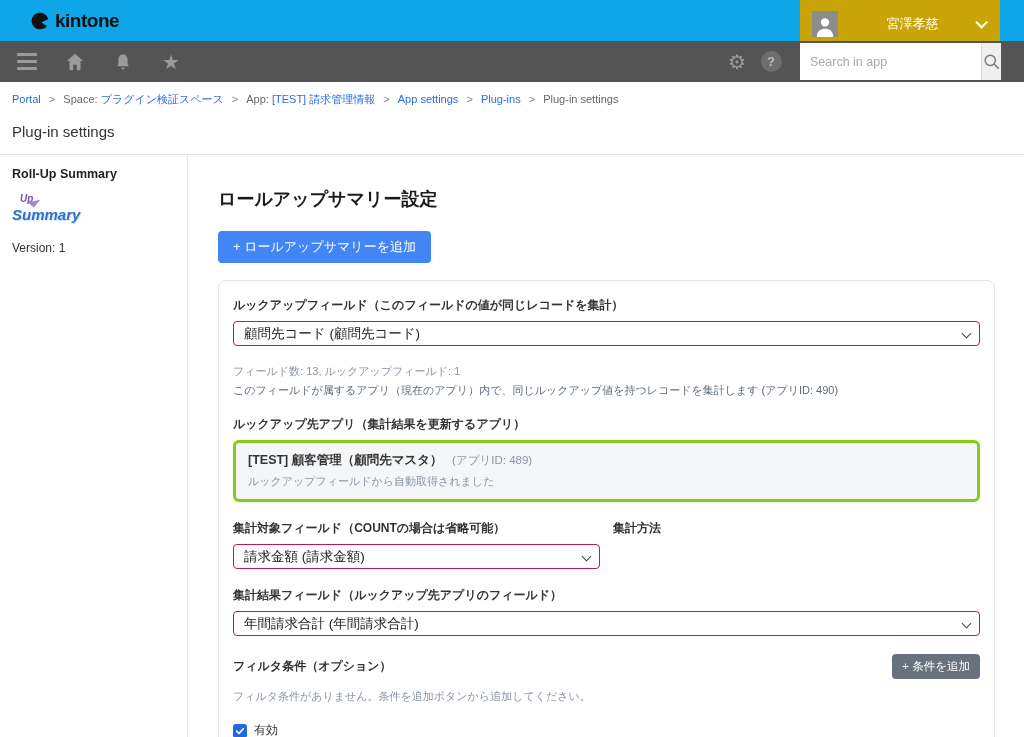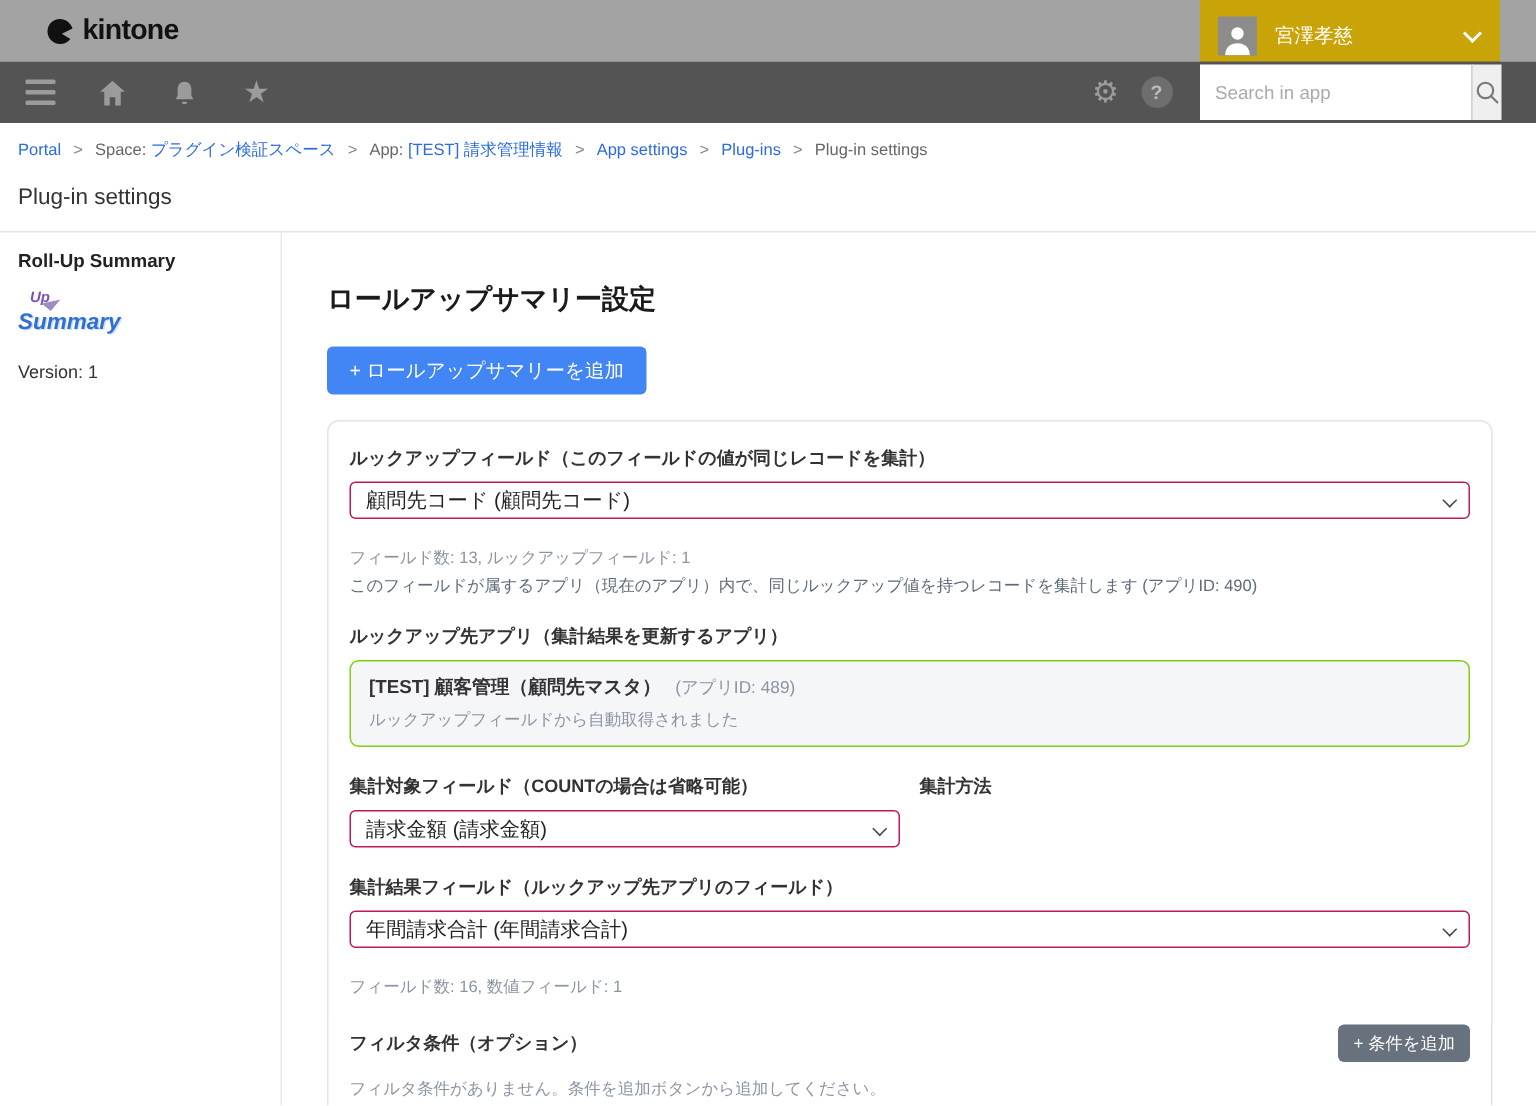--- a/index.html
+++ b/index.html
@@ -1,19 +1,19 @@
 <!DOCTYPE html>
 <html><head>
 <meta charset="utf-8">
 <style>
   * { margin: 0; padding: 0; box-sizing: border-box; }
   html, body { width: 1024px; height: 737px; background: #fff; font-family: "Liberation Sans", sans-serif; }
 
   
-  .app-header { position: relative; height: 41px; background: #a3a3a3; display: flex; align-items: center; }
+  .app-header { position: relative; height: 41px; background: #0ea5e9; display: flex; align-items: center; text-align: center; }
   .logo { display: flex; align-items: center; gap: 5px; padding-left: 30px; cursor: pointer; }
   .logo-mark { width: 20px; height: 20px; }
   .logo-text { font-size: 19px; font-weight: bold; color: #111; letter-spacing: -0.5px; }
   .user-box { position: absolute; right: 24px; top: 0; width: 200px; height: 48px; background: #c8a409; display: flex; align-items: center; padding: 0 12px; cursor: pointer; }
   .avatar { width: 26px; height: 26px; background: #8c8c8c; display: flex; align-items: flex-end; justify-content: center; overflow: hidden; }
   .user-name { color: #fff; font-size: 13px; margin-left: 12px; flex: 1; }
   .user-caret { width: 9px; height: 9px; border-right: 2px solid #fff; border-bottom: 2px solid #fff; transform: rotate(45deg) translateY(-3px); margin-right: 4px; }
 
   
   .nav-bar { position: relative; height: 41px; background: #545454; display: flex; align-items: center; }
@@ -55,21 +55,21 @@
 
   
   .card { margin-top: 17px; border: 1px solid #e4e4e4; border-radius: 8px; padding: 16px 14px 18px 14px; background: #fff; }
   .field-label { font-size: 12px; font-weight: bold; color: #333; margin-bottom: 7px; }
   .select-box { position: relative; border: 1px solid #be185d; border-radius: 4px; height: 25px; display: flex; align-items: center; padding: 0 26px 0 10px; font-size: 13.5px; color: #222; background: #fff; cursor: pointer; }
   .select-box .chev { position: absolute; right: 9px; top: 8px; width: 7px; height: 7px; border-right: 1.6px solid #444; border-bottom: 1.6px solid #444; transform: rotate(45deg); }
   .helper { font-size: 11px; color: #8a94a3; margin-top: 18px; }
   .helper-dark { font-size: 11px; color: #5d6b7a; margin-top: 4px; }
   .section-gap { margin-top: 18px; }
 
-  .app-box { background: #f5f6f8; border: 1px solid #84cc16; border-radius: 6px; padding: 9px 12px 10px 12px; }
+  .app-box { background: #f5f6f8; border: 3px solid #84cc16; border-radius: 6px; padding: 9px 12px 10px 12px; }
   .app-box-line1 { font-size: 12.5px; }
   .app-box-name { font-weight: bold; color: #333; }
   .app-box-id { color: #8a94a3; font-size: 11.5px; margin-left: 6px; }
   .app-box-helper { font-size: 11px; color: #8a94a3; margin-top: 5px; }
 
   .two-col { display: flex; gap: 13px; }
   .two-col .col { flex: 1; }
 
   .filter-row { display: flex; align-items: center; justify-content: space-between; }
   .add-cond-btn { background: #68727e; color: #fff; font-size: 11.5px; border: none; border-radius: 4px; padding: 5px 10px; cursor: pointer; font-family: "Liberation Sans", sans-serif; }
@@ -206,21 +206,20 @@
         <div class="col">
           <div class="field-label">集計方法</div>
         </div>
       </div>
 
       <div class="field-label section-gap">集計結果フィールド（ルックアップ先アプリのフィールド）</div>
       <div class="select-box">
         <span>年間請求合計 (年間請求合計)</span>
         <span class="chev"></span>
       </div>
-      <div class="helper">フィールド数: 16, 数値フィールド: 1</div>
 
       <div class="filter-row section-gap">
         <div class="field-label" style="margin-bottom:0;">フィルタ条件（オプション）</div>
         <button class="add-cond-btn">+ 条件を追加</button>
       </div>
       <div class="helper" style="margin-top:10px;">フィルタ条件がありません。条件を追加ボタンから追加してください。</div>
 
       <div class="enabled-row">
         <span class="checkbox">
           <svg width="10" height="10" viewBox="0 0 24 24">

